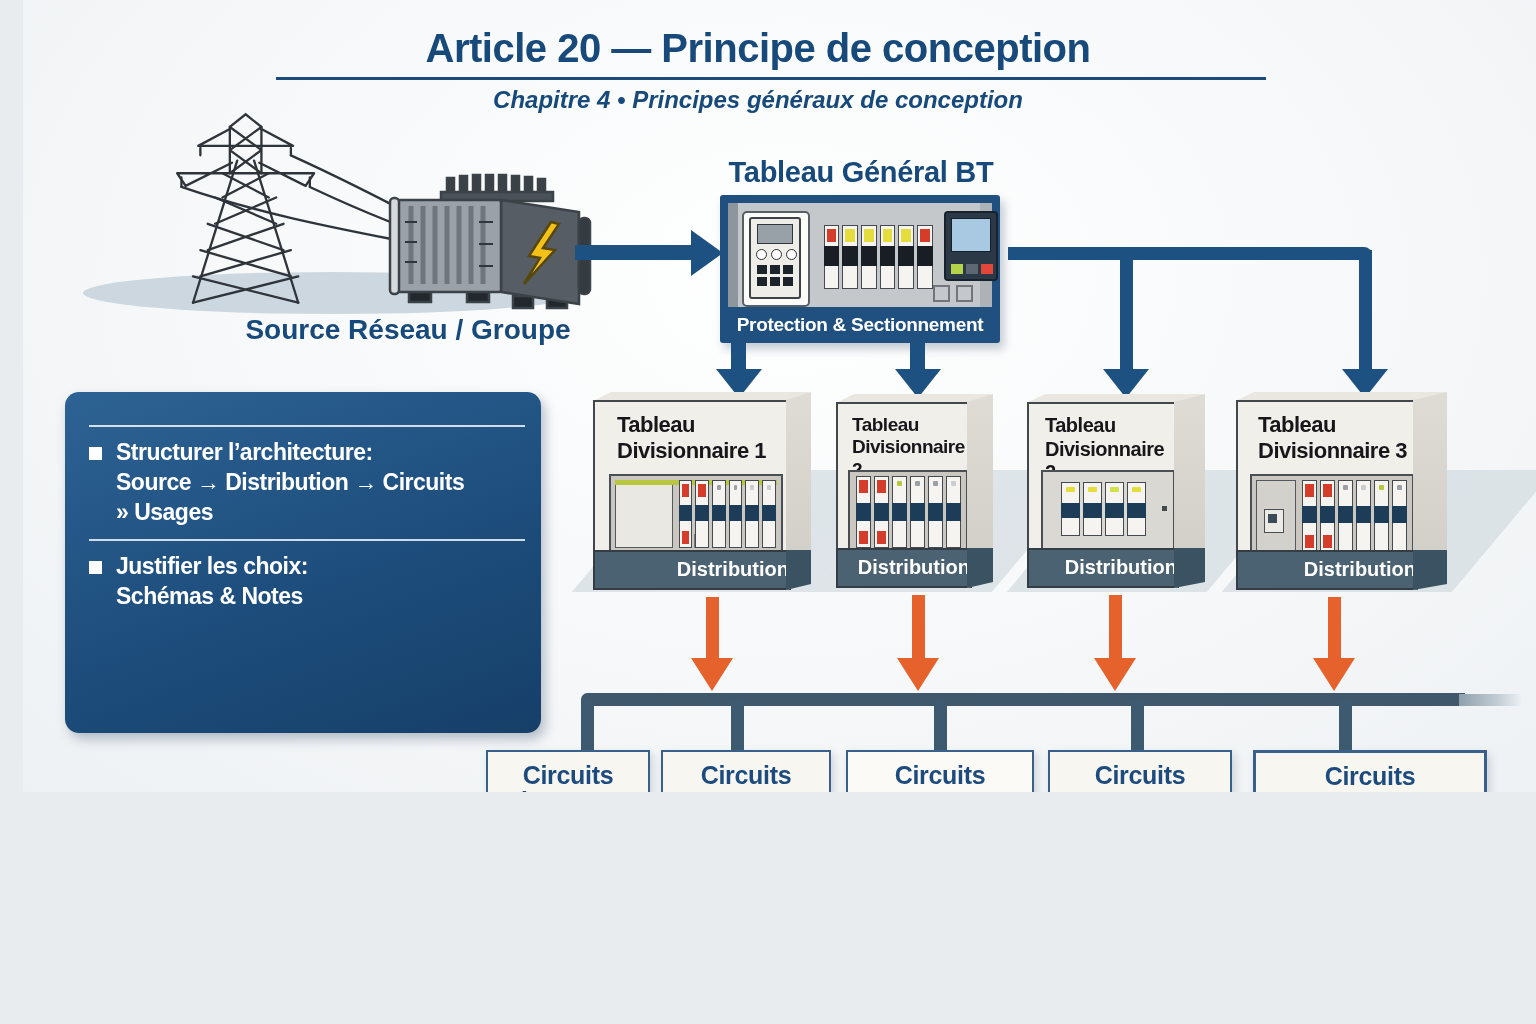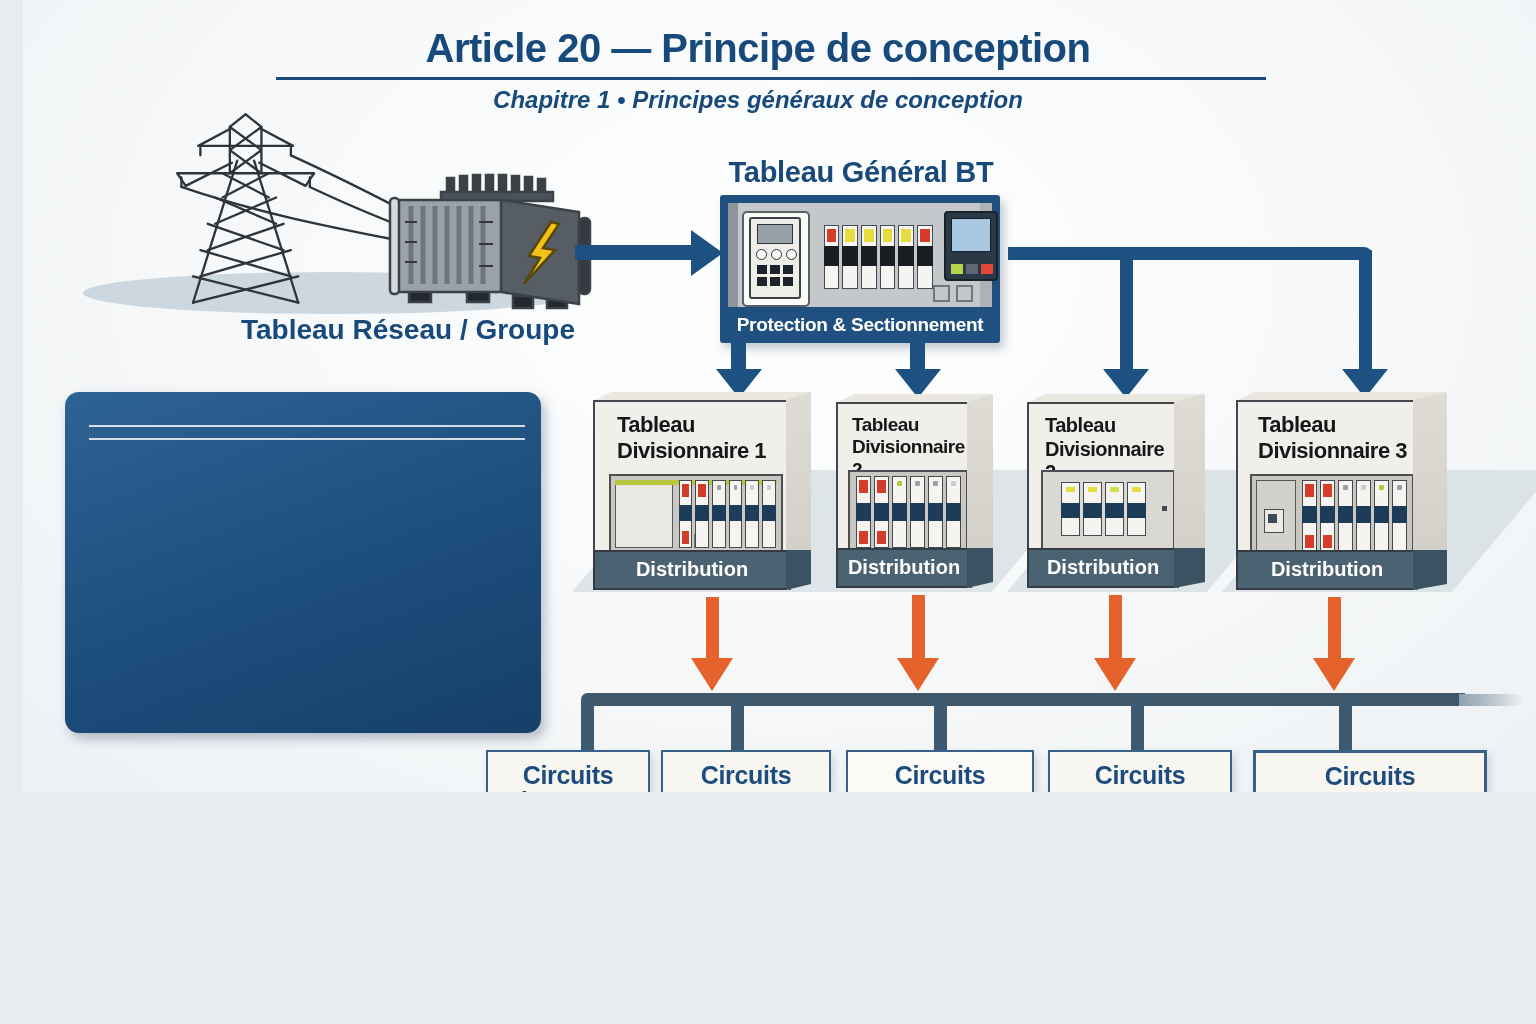--- a/index.html
+++ b/index.html
@@ -50,21 +50,21 @@
   .glands i{width:13px;height:13px;border:2px solid #70767c;}
   
   .board{z-index:2;}
   .bd-front{position:absolute;left:0;top:0;bottom:0;background:#f0efe9;border:2px solid #42474d;}
   .bd-side{position:absolute;top:-8px;bottom:0;background:linear-gradient(#dedcd4,#cfcdc5);
            clip-path:polygon(0 8px,100% 0,100% calc(100% - 6px),0 100%);}
   .bd-side .sband{position:absolute;left:0;right:0;bottom:0;height:40px;background:#3b5263;}
   .bd-top{position:absolute;top:-8px;height:8px;background:#e9e7df;clip-path:polygon(0 100%,16px 0,100% 0,100% 100%);}
   .bd-title{position:absolute;left:0;right:0;top:10px;padding-left:22px;font-weight:bold;color:#17171b;line-height:1.18;letter-spacing:-0.5px;}
   .bd-band{position:absolute;left:-2px;bottom:-2px;height:36px;background:#4b6272;border:2px solid #353c44;
-           color:#fff;font-weight:bold;font-size:20px;text-align:center;line-height:34px;}
+           color:#fff;font-weight:bold;font-size:20px;text-align:right;line-height:34px;}
   .bd-strip{position:absolute;background:#c9c7c0;border:2px solid #4a4f55;padding:4px;}
   .bd-shadow{position:absolute;background:#cfd8df;opacity:.65;transform:skewX(-40deg);z-index:1;}
   
   .bus{left:558px;top:693px;width:884px;height:13px;background:#3f586c;border-radius:7px 0 0 7px;z-index:1;}
   .bus-tail{left:1436px;top:694px;width:64px;height:12px;border-radius:0 8px 8px 0;
             background:linear-gradient(to right,#8fa0ad,#c2ccd4 60%,rgba(226,231,236,0));z-index:1;}
   .stub{width:13px;background:#3d5a70;z-index:1;}
   
   .cbox{z-index:2;background:#fff;border:2px solid #38608a;box-shadow:3px 4px 8px rgba(100,115,130,.25);}
   .cbox .chead{position:absolute;left:0;right:0;top:0;height:78px;background:#f7f6f1;border-bottom:2px solid #0f172a;}
@@ -81,21 +81,21 @@
   .info-div{height:2px;background:rgba(255,255,255,.8);margin:11px 0 11px 0;}
   svg{display:block;}
 </style>
 </head>
 <body>
 
 <div id="stage">
 
   <div class="abs title">Article 20 — Principe de conception</div>
   <div class="abs underline"></div>
-  <div class="abs subtitle">Chapitre 1 • Principes généraux de conception</div>
+  <div class="abs subtitle">Chapitre 4 • Principes généraux de conception</div>
 
   <div class="abs" style="left:60px;top:272px;width:500px;height:42px;border-radius:50%;background:#ccd7e0;"></div>
   <svg class="abs" style="left:105px;top:108px;" width="330" height="200" viewBox="0 0 300 190">
     <g stroke="#2e343a" stroke-width="2.2" fill="none" stroke-linecap="round">
       <path d="M55,185 L97,50 M155,185 L113,50"></path>
       <path d="M55,185 L155,160 M155,185 L55,160"></path>
       <path d="M62,160 L148,135 M148,160 L62,135"></path>
       <path d="M69,135 L141,110 M141,135 L69,110"></path>
       <path d="M76,110 L134,85 M134,110 L76,85"></path>
       <path d="M83,85 L127,62 M127,85 L83,62"></path>
@@ -130,21 +130,21 @@
       <rect x="196" y="46" width="11" height="76" rx="5" fill="#343b41"></rect>
     </g>
     <g stroke="#6e757c" stroke-width="5">
       <path d="M28,34 V112 M40,34 V112 M52,34 V112 M64,34 V112 M76,34 V112 M88,34 V112 M100,34 V112"></path>
     </g>
     <g stroke="#30363c" stroke-width="2">
         <path d="M22,50 h12 M22,70 h12 M22,90 h12 M96,50 h14 M96,72 h14 M96,94 h14"></path>
       </g>
     <polygon points="168,50 146,84 157,86 141,112 172,78 160,76 176,52" fill="#f3c117" stroke="#57480a" stroke-width="2.5"></polygon>
   </svg>
-  <div class="abs lbl" style="left:185px;top:314px;width:400px;font-size:28px;">Tableau Réseau / Groupe</div>
+  <div class="abs lbl" style="left:185px;top:314px;width:400px;font-size:28px;">Source Réseau / Groupe</div>
 
   <div class="abs blue" style="left:552px;top:245px;width:120px;height:15px;"></div>
   <div class="abs arrow-right" style="left:668px;top:230px;"></div>
 
   <div class="abs lbl" style="left:683px;top:156px;width:310px;font-size:29px;letter-spacing:-0.3px;">Tableau Général BT</div>
   <div class="abs panel">
     <div class="panel-inner">
       <div class="bevel-l"></div>
         <div class="bevel-r"></div>
       <div class="keypad-door">
@@ -573,17 +573,28 @@
           <rect x="160" y="107" width="18" height="10" fill="#fff"></rect>
           <polygon points="176,101 196,112 176,123" fill="#fff"></polygon>
         </g>
       </svg>
     </div>
   </div>
 
   <div class="abs infobox">
     <div class="info-inner">
       <div class="info-div"></div>
+      <div class="info-item">
+        <span class="sq"></span>
+        <div class="txt pre">Structurer l’architecture:
+Source → Distribution → Circuits
+» Usages</div>
+      </div>
       <div class="info-div"></div>
+      <div class="info-item">
+        <span class="sq"></span>
+        <div class="txt pre">Justifier les choix:
+Schémas &amp; Notes</div>
+      </div>
     </div>
   </div>
 
 </div>
 
 </body></html>

